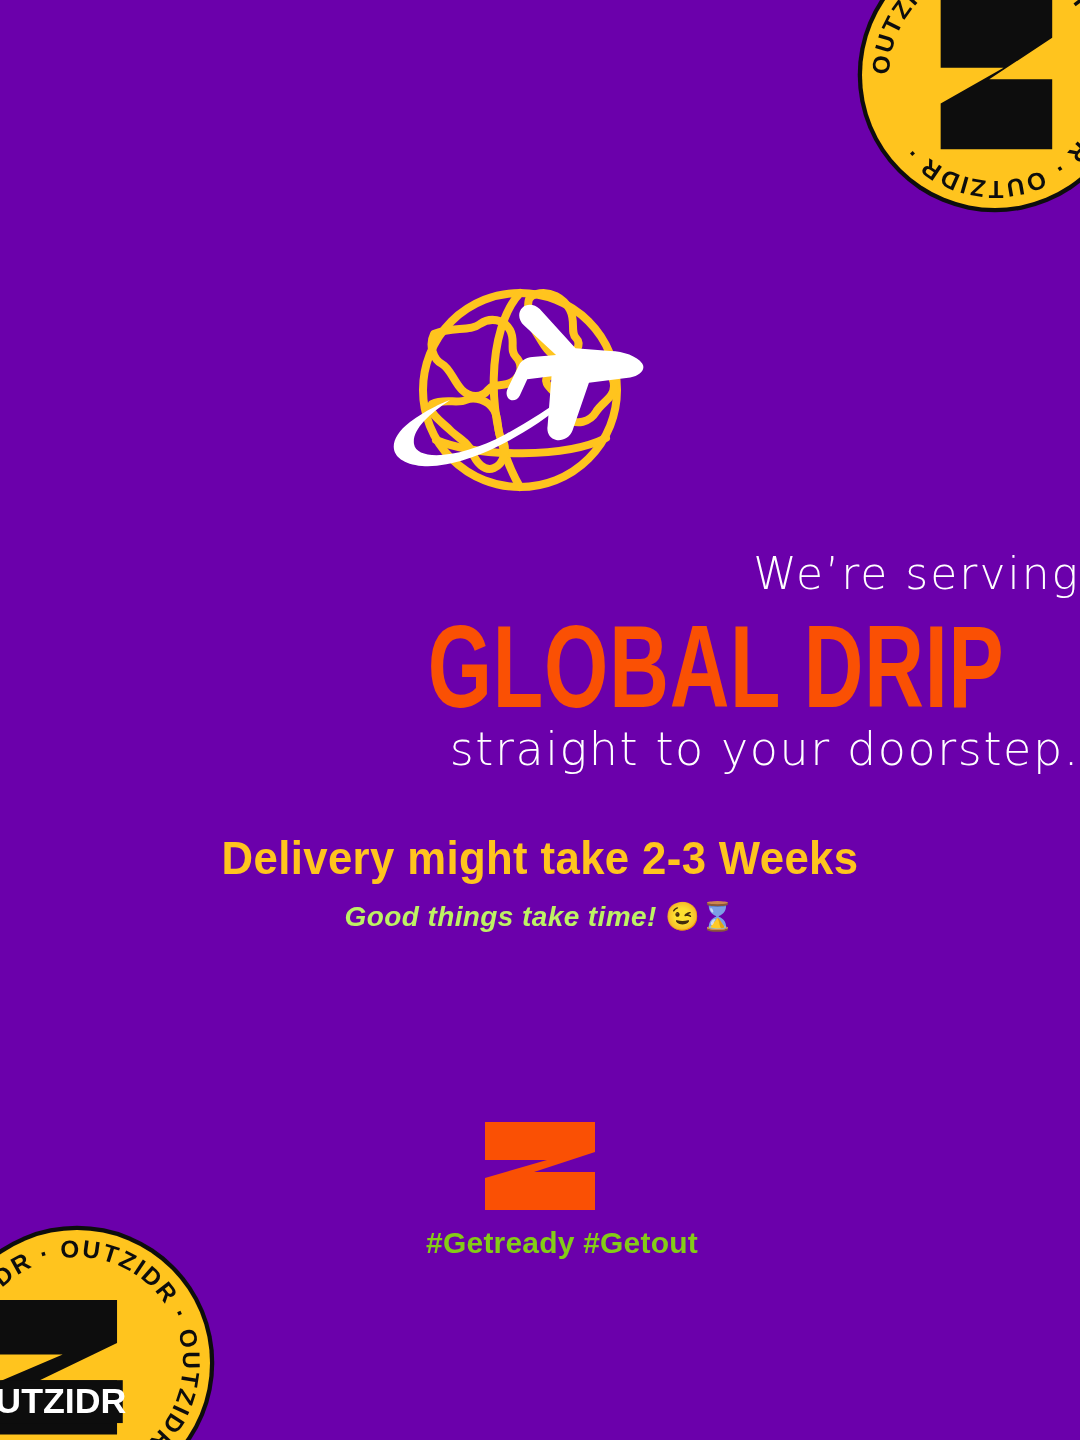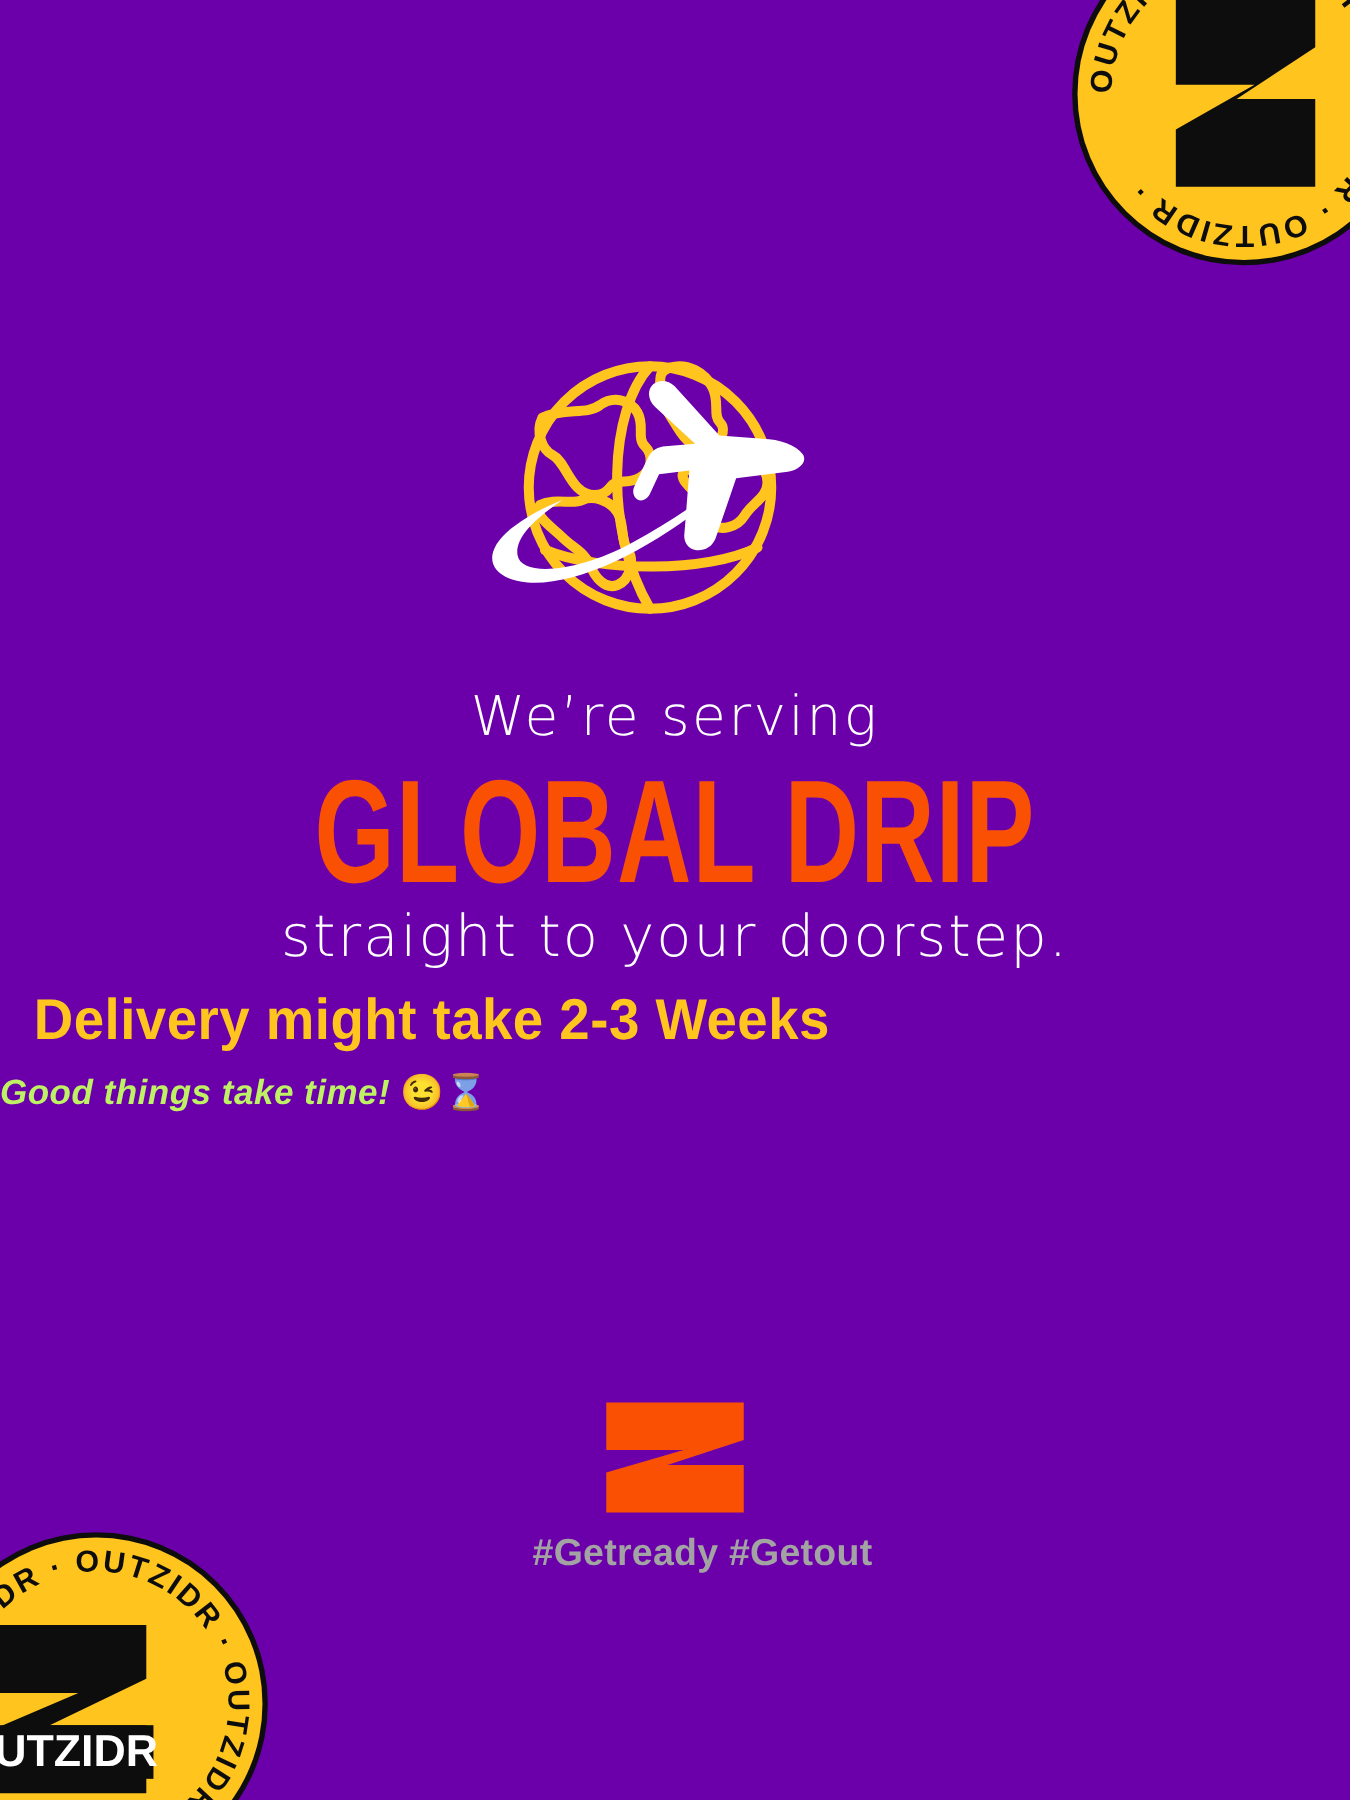--- a/index.html
+++ b/index.html
@@ -29,21 +29,21 @@
     top:272px;
     display:flex;justify-content:center;
   }
   #globe-block svg{display:block;}
 
   
   #headline{
     position:absolute;
     left:0;right:0;
     top:552px;
-    text-align:center;
+    text-align:right;
   }
   .line-serving{
     color:#FFFFFF;
     font-size:44px;
     font-weight:300;
     letter-spacing:2.0px;
     line-height:1.0;
     font-family:"DejaVu Sans", sans-serif;
   }
   .line-global{
@@ -64,21 +64,22 @@
     letter-spacing:1.6px;
     line-height:1.0;
     margin-top:22px;
     font-family:"DejaVu Sans", sans-serif;
   }
 
   
   #delivery{
     position:absolute;
     left:0;right:0;
-    top:792px;
+    top:835px;
+    text-align:center;
   }
   .delivery-main{
     color:#FFC41E;
     font-size:46px;
     font-weight:bold;
     letter-spacing:0.4px;
     line-height:1.0;
     font-family:"Liberation Sans", sans-serif;
     transform:scaleX(0.95);
   }
@@ -96,21 +97,21 @@
 
   
   #footer{
     position:absolute;
     left:0;right:0;
     top:1120px;
     text-align:center;
   }
   #zmark{display:block;margin:0 auto;}
   .hashtags{
-    color:#a3a3a3;
+    color:#84cc16;
     font-size:30px;
     font-weight:bold;
     letter-spacing:0.2px;
     margin-top:14px;
     font-family:"Liberation Sans", sans-serif;
     margin-left:44px;
   }
 </style>
 </head>
 <body>

